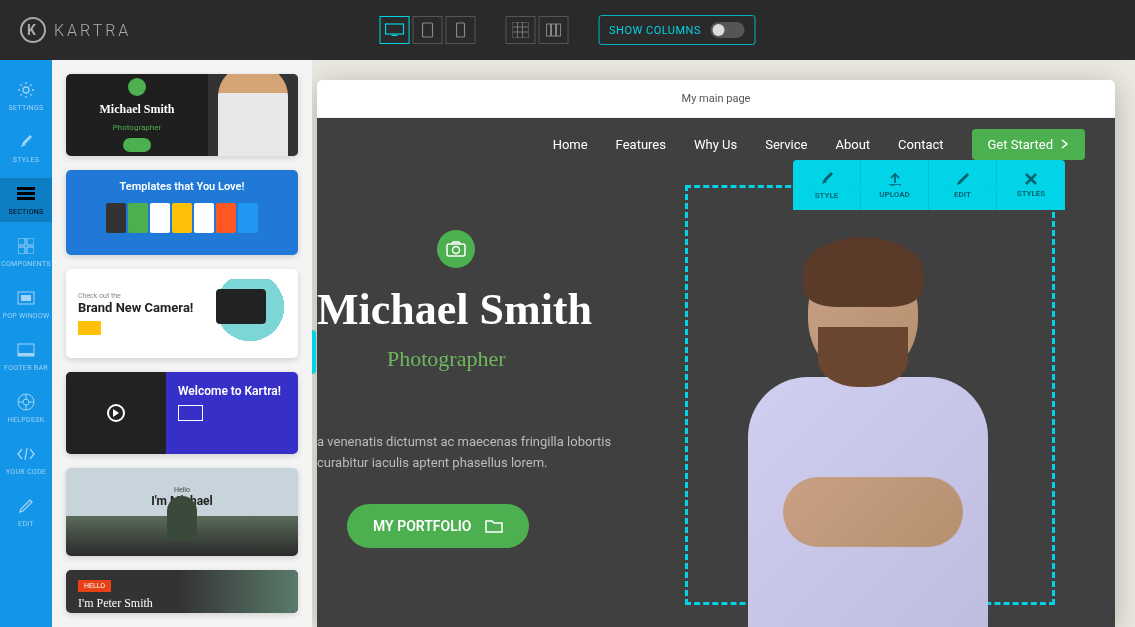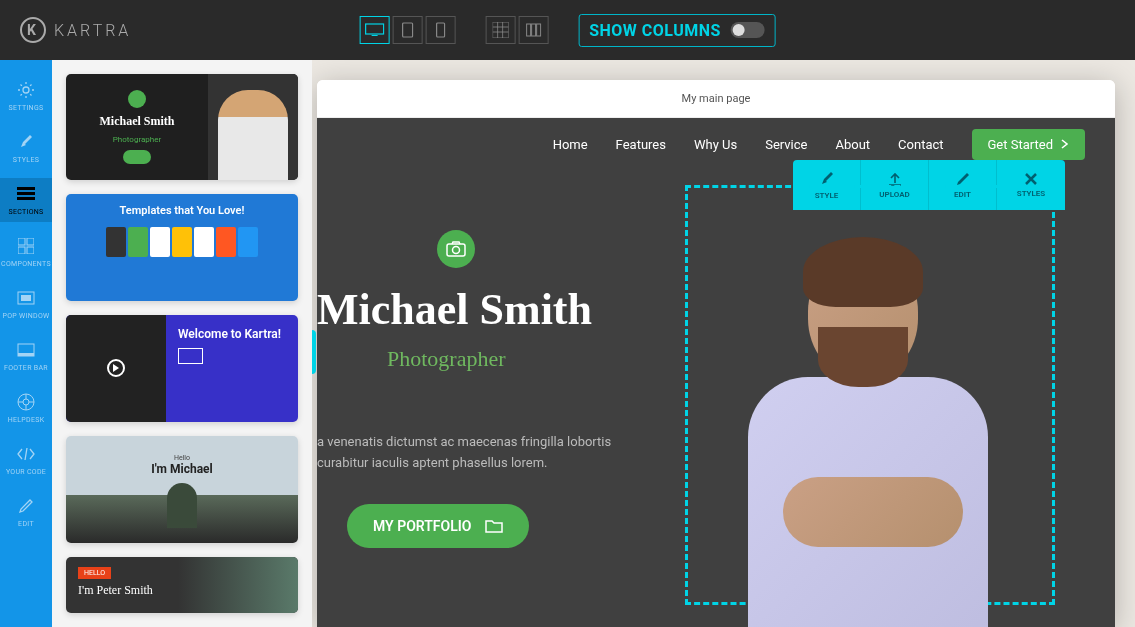--- a/index.html
+++ b/index.html
@@ -7,21 +7,21 @@
 
 .topbar { height:60px; background:#2a2a2a; display:flex; align-items:center; padding:0 20px; position:relative; }
 .logo { display:flex; align-items:center; gap:8px; color:#aaa; font-size:16px; letter-spacing:3px; font-weight:300; }
 .logo-mark { width:26px; height:26px; border:2px solid #aaa; border-radius:50%; display:flex; align-items:center; justify-content:center; font-weight:bold; color:#aaa; font-size:14px; }
 .top-center { position:absolute; left:50%; transform:translateX(-50%); display:flex; align-items:center; gap:30px; }
 .device-icons { display:flex; gap:3px; }
 .device-btn { width:30px; height:28px; display:flex; align-items:center; justify-content:center; border:1px solid #555; background:transparent; cursor:pointer; }
 .device-btn.active { border-color:#00d4e6; }
 .grid-icons { display:flex; gap:3px; }
 .show-cols { display:flex; align-items:center; gap:10px; border:1px solid #00b5c8; padding:6px 10px; border-radius:3px; }
-.show-cols-label { color:#00d4e6; font-size:16px; letter-spacing:0.5px;font-weight:bold; }
+.show-cols-label { color:#00d4e6; font-size:11px; letter-spacing:0.5px; }
 .toggle { width:34px; height:16px; background:#555; border-radius:8px; position:relative; cursor:pointer; }
 .toggle::after { content:''; position:absolute; left:2px; top:2px; width:12px; height:12px; background:#ddd; border-radius:50%; }
 .top-right { margin-left:auto; display:flex; gap:8px; }
 .undo-btn { background:transparent; border:1px solid #666; color:#ccc; padding:7px 14px; border-radius:3px; font-size:12px; cursor:pointer; }
 .actions-btn { background:#86c232; border:none; color:#fff; padding:7px 14px; border-radius:3px; font-size:12px; cursor:pointer; display:flex; align-items:center; gap:6px; }
 
 .main { display:flex; height:calc(627px - 60px); }
 
 .left-rail { width:52px; background:#1395e8; display:flex; flex-direction:column; align-items:center; padding-top:14px; gap:8px;text-align:right; }
 .rail-item { width:100%; display:flex; flex-direction:column; align-items:center; gap:4px; padding:6px 0; cursor:pointer; color:#a3d4f5; }
@@ -250,20 +250,26 @@
     <div class="tpl-card tpl2">
       <div class="tpl2-title">Templates that You Love!</div>
       <div class="tpl2-cards">
           <div class="tpl2-card"></div>
           <div class="tpl2-card"></div>
           <div class="tpl2-card"></div>
           <div class="tpl2-card"></div>
           <div class="tpl2-card"></div>
           <div class="tpl2-card"></div>
           <div class="tpl2-card"></div>
+        </div>
+    </div>
+    <div class="tpl-card tpl3">
+      <div class="tpl3-left"><div class="tpl3-sub">Check out the</div><div class="tpl3-title">Brand New Camera!</div><div class="tpl3-btn">&nbsp;&nbsp;&nbsp;&nbsp;</div></div>
+      <div class="tpl3-right">
+          <div class="tpl3-cam"></div>
         </div>
     </div>
     <div class="tpl-card tpl4">
       <div class="tpl4-left">
           <div class="tpl4-play">
             <svg width="8" height="8" viewBox="0 0 8 8">
               <path d="M1 0v8l6-4z" fill="#fff"></path>
             </svg>
           </div>
         </div>

